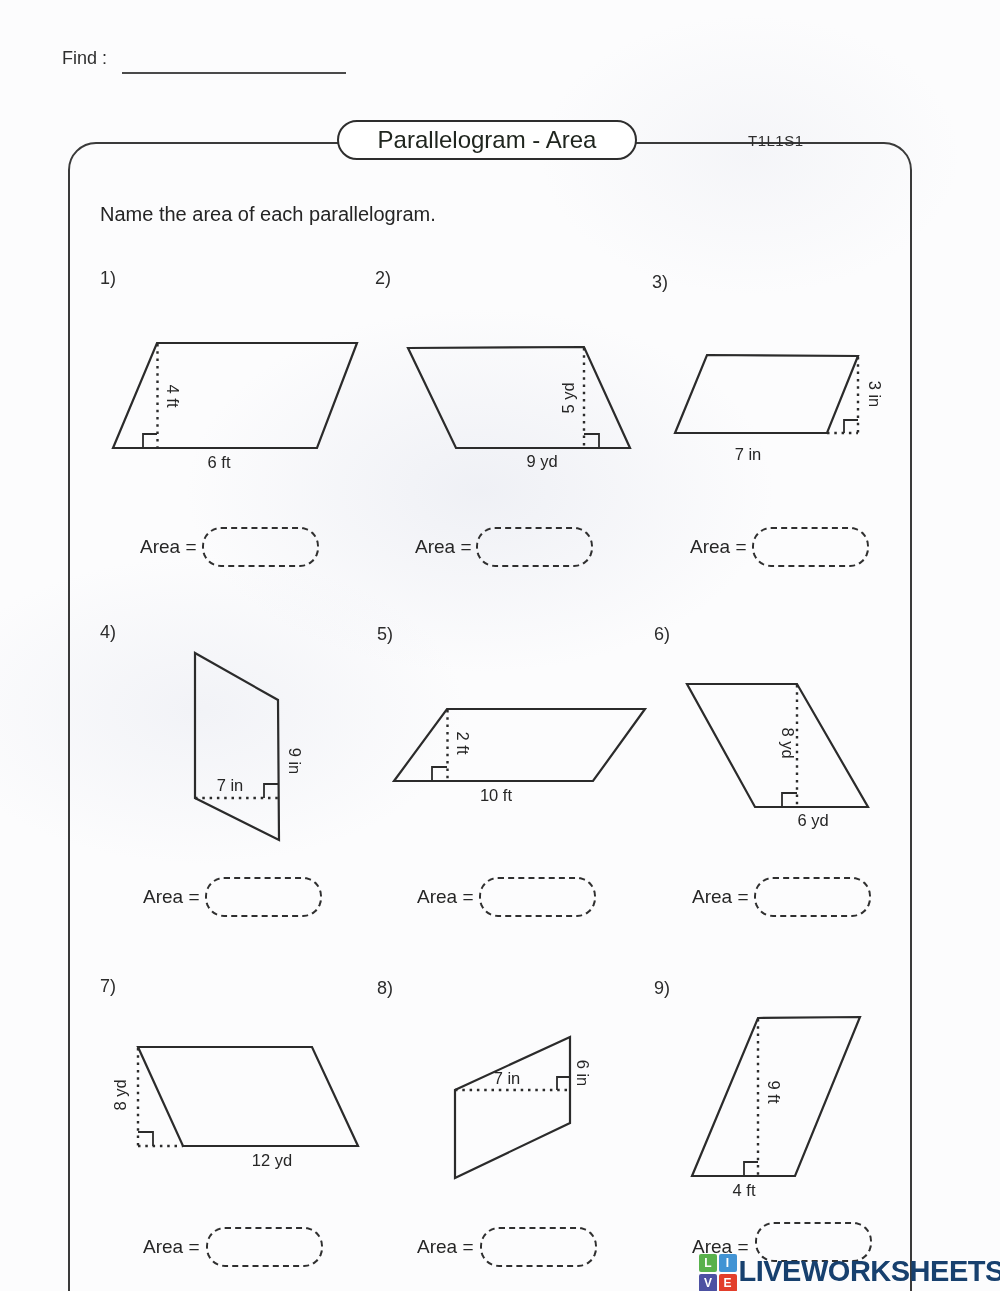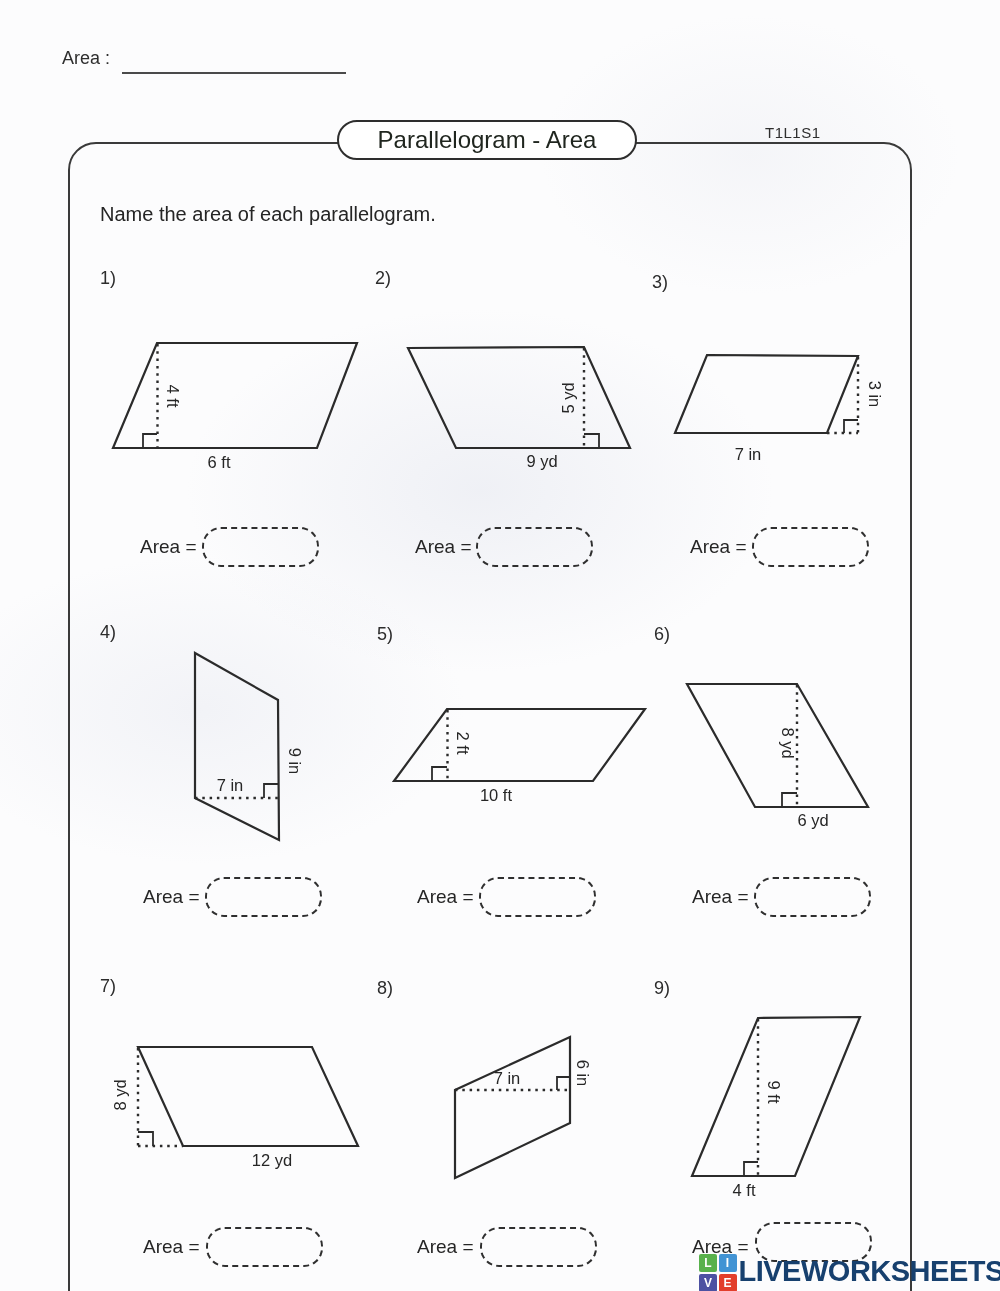--- a/index.html
+++ b/index.html
@@ -24,21 +24,21 @@
     left:68px; top:142px; width:844px; height:1220px;
     border:2.5px solid #3a3a3a; border-radius:28px;
     background:transparent;
   }
   .title-pill {
     left:337px; top:120px; width:300px; height:40px;
     background:#fff; border:2.5px solid #2e2e2e; border-radius:22px;
     display:flex; align-items:center; justify-content:center;
     font-size:24px; font-weight:normal; color:#20261f; z-index:3;
   }
-  .code { left:748px; top:124px; font-size:15px; color:#2e2e2e; letter-spacing:.5px;margin-left:17px; }
+  .code { left:748px; top:132px; font-size:15px; color:#2e2e2e; letter-spacing:.5px; }
 
   .instruction { left:100px; top:203px; font-size:20px; color:#252525; }
 
   .prob-num { font-size:18px; color:#2c2c2c; }
 
   svg.shapes { position:absolute; left:0; top:0; z-index:2; }
   .pg { fill:none; stroke:#2b2b2b; stroke-width:2.2px; stroke-linejoin:miter; }
   .hline { fill:none; stroke:#2b2b2b; stroke-width:2.4px; stroke-dasharray:2.5 4.8; }
   .ra { fill:none; stroke:#2b2b2b; stroke-width:1.8px; }
   .dim { font-family:"Liberation Sans",sans-serif; font-size:16.5px; fill:#262626; }
@@ -50,21 +50,21 @@
   }
 
   .logo { left:699px; top:1251px; display:flex; align-items:flex-start; z-index:4; }
   .logo-grid { display:grid; grid-template-columns:18px 18px; grid-template-rows:18px 18px; gap:1.5px; margin-top:3px; }
   .logo-cell { display:flex; align-items:center; justify-content:center; color:#fff; font-weight:bold; font-size:12px; border-radius:2px; }
   .logo-text { font-size:29px; font-weight:bold; color:#17406e; letter-spacing:-0.5px; line-height:40px; margin-left:2px; }
 </style>
 </head>
 <body>
 
-<div class="abs name-label">Area :</div>
+<div class="abs name-label">Find :</div>
 <div class="abs name-line"></div>
 <div class="abs sheet-border"></div>
 <div class="abs title-pill">Parallelogram - Area</div>
 <div class="abs code">T1L1S1</div>
 <div class="abs instruction">Name the area of each parallelogram.</div>
 
 <div class="abs prob-num" style="left:100px;top:268px;">1)</div>
 <div class="abs prob-num" style="left:375px;top:268px;">2)</div>
 <div class="abs prob-num" style="left:652px;top:272px;">3)</div>
 <div class="abs prob-num" style="left:100px;top:622px;">4)</div>

